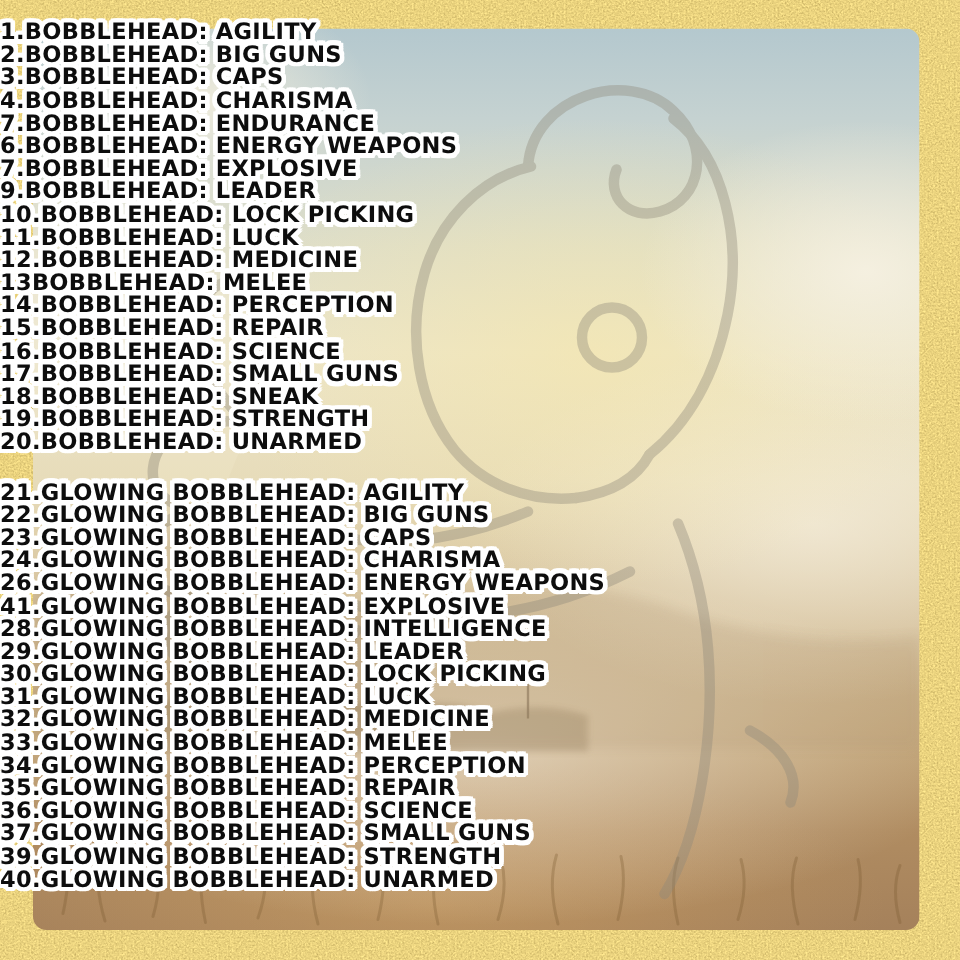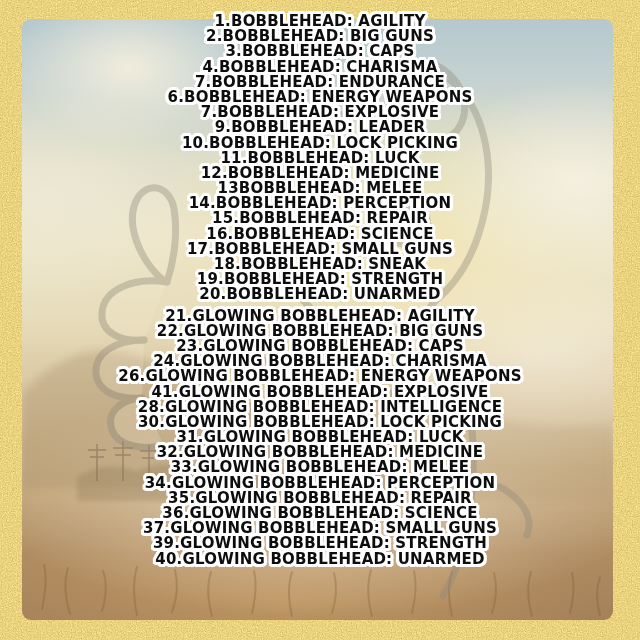--- a/index.html
+++ b/index.html
@@ -16,30 +16,30 @@
            radial-gradient(330px 210px at 63% 36%, rgba(246,231,170,.58), rgba(246,231,170,0) 75%),
            radial-gradient(300px 160px at 88% 55%, rgba(248,242,228,.65), rgba(248,242,228,0) 75%),
            radial-gradient(430px 150px at 50% 80%, rgba(250,244,232,.55), rgba(250,244,232,0) 78%),
            radial-gradient(380px 120px at 45% 97%, rgba(216,170,104,.45), rgba(216,170,104,0) 80%),
            linear-gradient(180deg,#b4c8ce 0%,#c5d2d1 10%,#dedec9 24%,#ece5c9 36%,
                            #e7dcba 50%,#d6c29c 64%,#c2a578 78%,#b08c61 89%,#a5815b 100%);}
   .scene,.vaultboy{position:absolute;left:0;top:0;}
   .vaultboy{opacity:.38;}
   .scene{opacity:.9;}
   
-  .list{position:absolute;left:0;right:0;top:14px;z-index:3;text-align:center;}
+  .list{position:absolute;left:0;right:0;top:14px;z-index:3;}
   .line{height:15.2px;line-height:15.4px;font-size:15px;font-weight:800;
         letter-spacing:.2px;color:#0d0d0d;white-space:nowrap;
         text-shadow:
           3px 0 0 #fff,-3px 0 0 #fff,0 3px 0 #fff,0 -3px 0 #fff,
           2px 2px 0 #fff,-2px 2px 0 #fff,2px -2px 0 #fff,-2px -2px 0 #fff,
           3px 1.5px 0 #fff,-3px 1.5px 0 #fff,3px -1.5px 0 #fff,-3px -1.5px 0 #fff,
           1.5px 3px 0 #fff,-1.5px 3px 0 #fff,1.5px -3px 0 #fff,-1.5px -3px 0 #fff,
           0 0 2px #fff,0 0 2px #fff;}
-  .group-gap{margin-top:6px;}
+  .group-gap{margin-top:18px;}
 </style>
 </head>
 <body>
 
 <div class="canvas">
 
   <svg class="gold" width="640" height="640" aria-hidden="true">
     <defs>
       <filter id="goldTex" x="0" y="0" width="100%" height="100%">
         <feTurbulence type="fractalNoise" baseFrequency="0.8" numOctaves="2" seed="11"></feTurbulence>
@@ -150,20 +150,21 @@
       <div class="line">18.BOBBLEHEAD: SNEAK</div>
       <div class="line">19.BOBBLEHEAD: STRENGTH</div>
       <div class="line">20.BOBBLEHEAD: UNARMED</div>
       <div class="line group-gap">21.GLOWING BOBBLEHEAD: AGILITY</div>
       <div class="line">22.GLOWING BOBBLEHEAD: BIG GUNS</div>
       <div class="line">23.GLOWING BOBBLEHEAD: CAPS</div>
       <div class="line">24.GLOWING BOBBLEHEAD: CHARISMA</div>
       <div class="line">26.GLOWING BOBBLEHEAD: ENERGY WEAPONS</div>
       <div class="line">41.GLOWING BOBBLEHEAD: EXPLOSIVE</div>
       <div class="line">28.GLOWING BOBBLEHEAD: INTELLIGENCE</div>
+      <div class="line">29.GLOWING BOBBLEHEAD: LEADER</div>
       <div class="line">30.GLOWING BOBBLEHEAD: LOCK PICKING</div>
       <div class="line">31.GLOWING BOBBLEHEAD: LUCK</div>
       <div class="line">32.GLOWING BOBBLEHEAD: MEDICINE</div>
       <div class="line">33.GLOWING BOBBLEHEAD: MELEE</div>
       <div class="line">34.GLOWING BOBBLEHEAD: PERCEPTION</div>
       <div class="line">35.GLOWING BOBBLEHEAD: REPAIR</div>
       <div class="line">36.GLOWING BOBBLEHEAD: SCIENCE</div>
       <div class="line">37.GLOWING BOBBLEHEAD: SMALL GUNS</div>
       <div class="line">39.GLOWING BOBBLEHEAD: STRENGTH</div>
       <div class="line">40.GLOWING BOBBLEHEAD: UNARMED</div>

